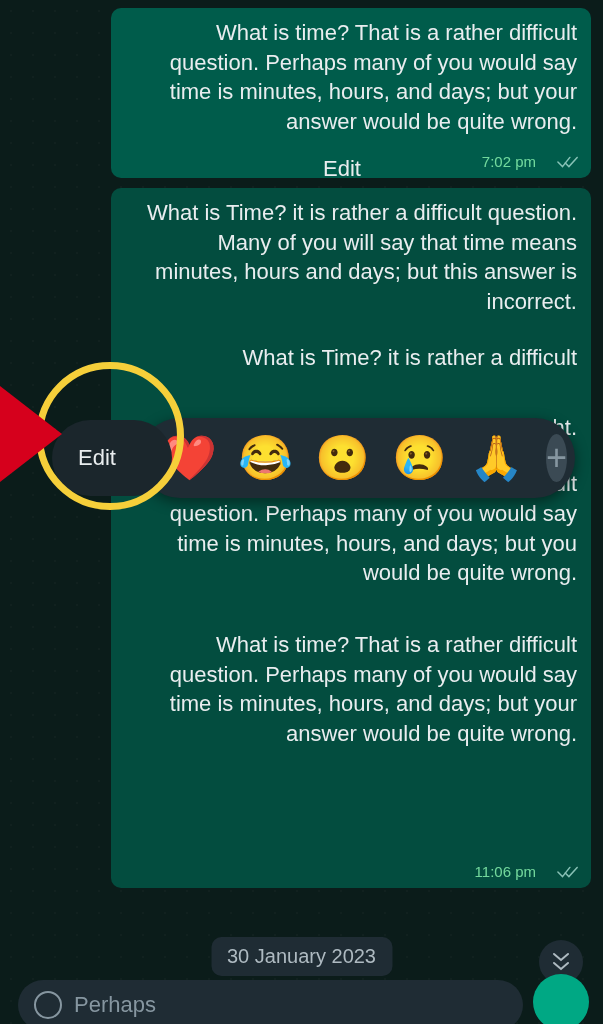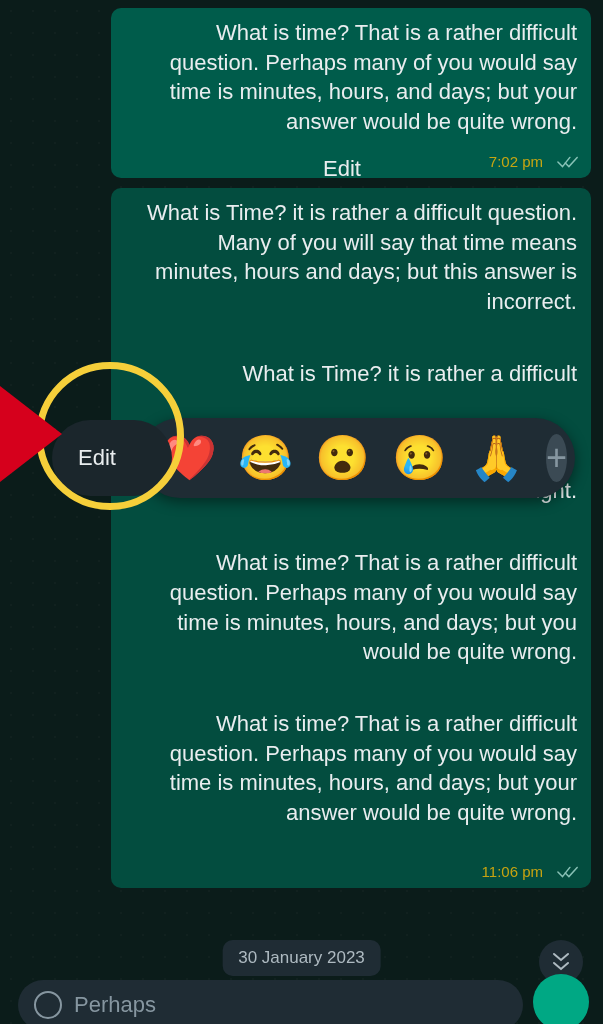--- a/index.html
+++ b/index.html
@@ -30,43 +30,43 @@
     max-width: 480px;
     margin-left: auto;
     text-align: right;
   }
   .bubble .meta {
     position: absolute;
     right: 12px;
     bottom: 6px;
     display: flex;
     align-items: center;
-    gap: 14px;
-    color: #eab308;
+    gap: 21px;
+    color: #86efac;
     opacity: 0.85;
     font-size: 15px;
   }
   .ticks { width: 22px; height: 14px; }
   .ticks path { stroke: #9fd4c9; stroke-width: 1.6; fill: none; stroke-linecap: round; }
 
   .bubble.reduced { background: #034d3f; }
 
-  .para { margin-bottom: 42px; }
+  .para { margin-bottom: 26px; }
   .para:last-of-type { margin-bottom: 4px; }
 
   .edit-inline { position:absolute; color:#e9edef; font-size:22px; }
 
   .date-chip {
     position: absolute;
     left: 50%;
     transform: translateX(-50%);
     bottom: 48px;
     background: #1f2c34;
     color: #aebac1;
-    font-size: 17px;
+    font-size: 20px;
     padding: 8px 16px;
     border-radius: 10px;
   }
 
   .chevrons {
     position: absolute;
     right: 20px;
     bottom: 40px;
     background: #1f2c34;
     width: 44px; height: 44px;
@@ -164,21 +164,21 @@
       <span>7:02 pm</span>
       <svg class="ticks" viewBox="0 0 24 14">
         <path d="M1 7 L6 12 L14 2"></path>
           <path d="M9 8 L13 12 L22 2"></path>
       </svg>
     </div>
   </div>
 
   <div class="bubble reduced" style="min-height:700px; padding-bottom:28px;">
     <div class="para">What is Time? it is rather a difficult question. Many of you will say that time means minutes, hours and days; but this answer is incorrect.</div>
-    <div class="para" style="margin-bottom:88px;">What is Time? it is rather a difficult</div>
+    <div class="para" style="margin-bottom:41px;">What is Time? it is rather a difficult</div>
     <div class="para">be right.</div>
     <div class="para" style="margin-bottom:42px;">What is time? That is a rather difficult question. Perhaps many of you would say time is minutes, hours, and days; but you would be quite wrong.</div>
     <div class="para" style="margin-bottom:2px;">What is time? That is a rather difficult question. Perhaps many of you would say time is minutes, hours, and days; but your answer would be quite wrong.</div>
     <div class="meta">
       <span>11:06 pm</span>
       <svg class="ticks" viewBox="0 0 24 14">
         <path d="M1 7 L6 12 L14 2"></path>
           <path d="M9 8 L13 12 L22 2"></path>
       </svg>
     </div>

